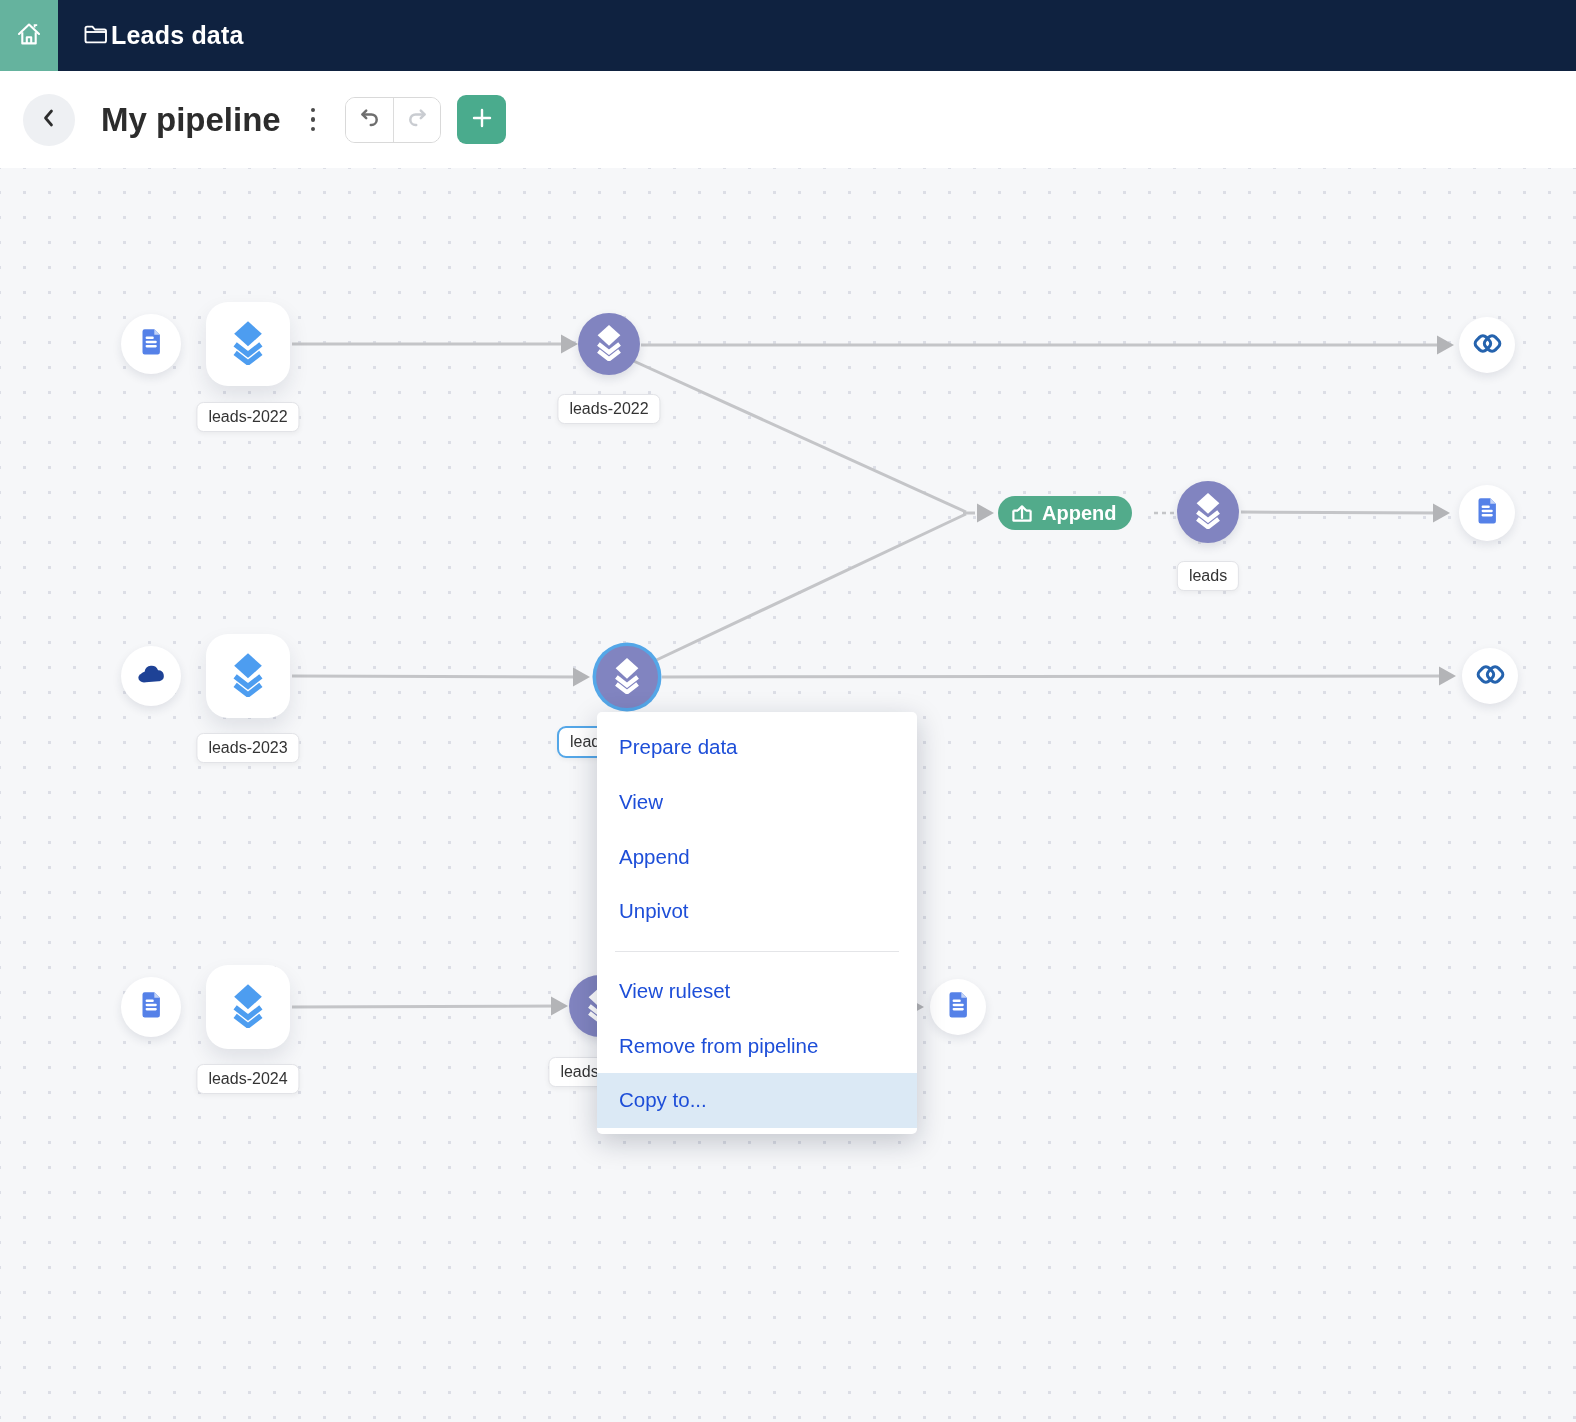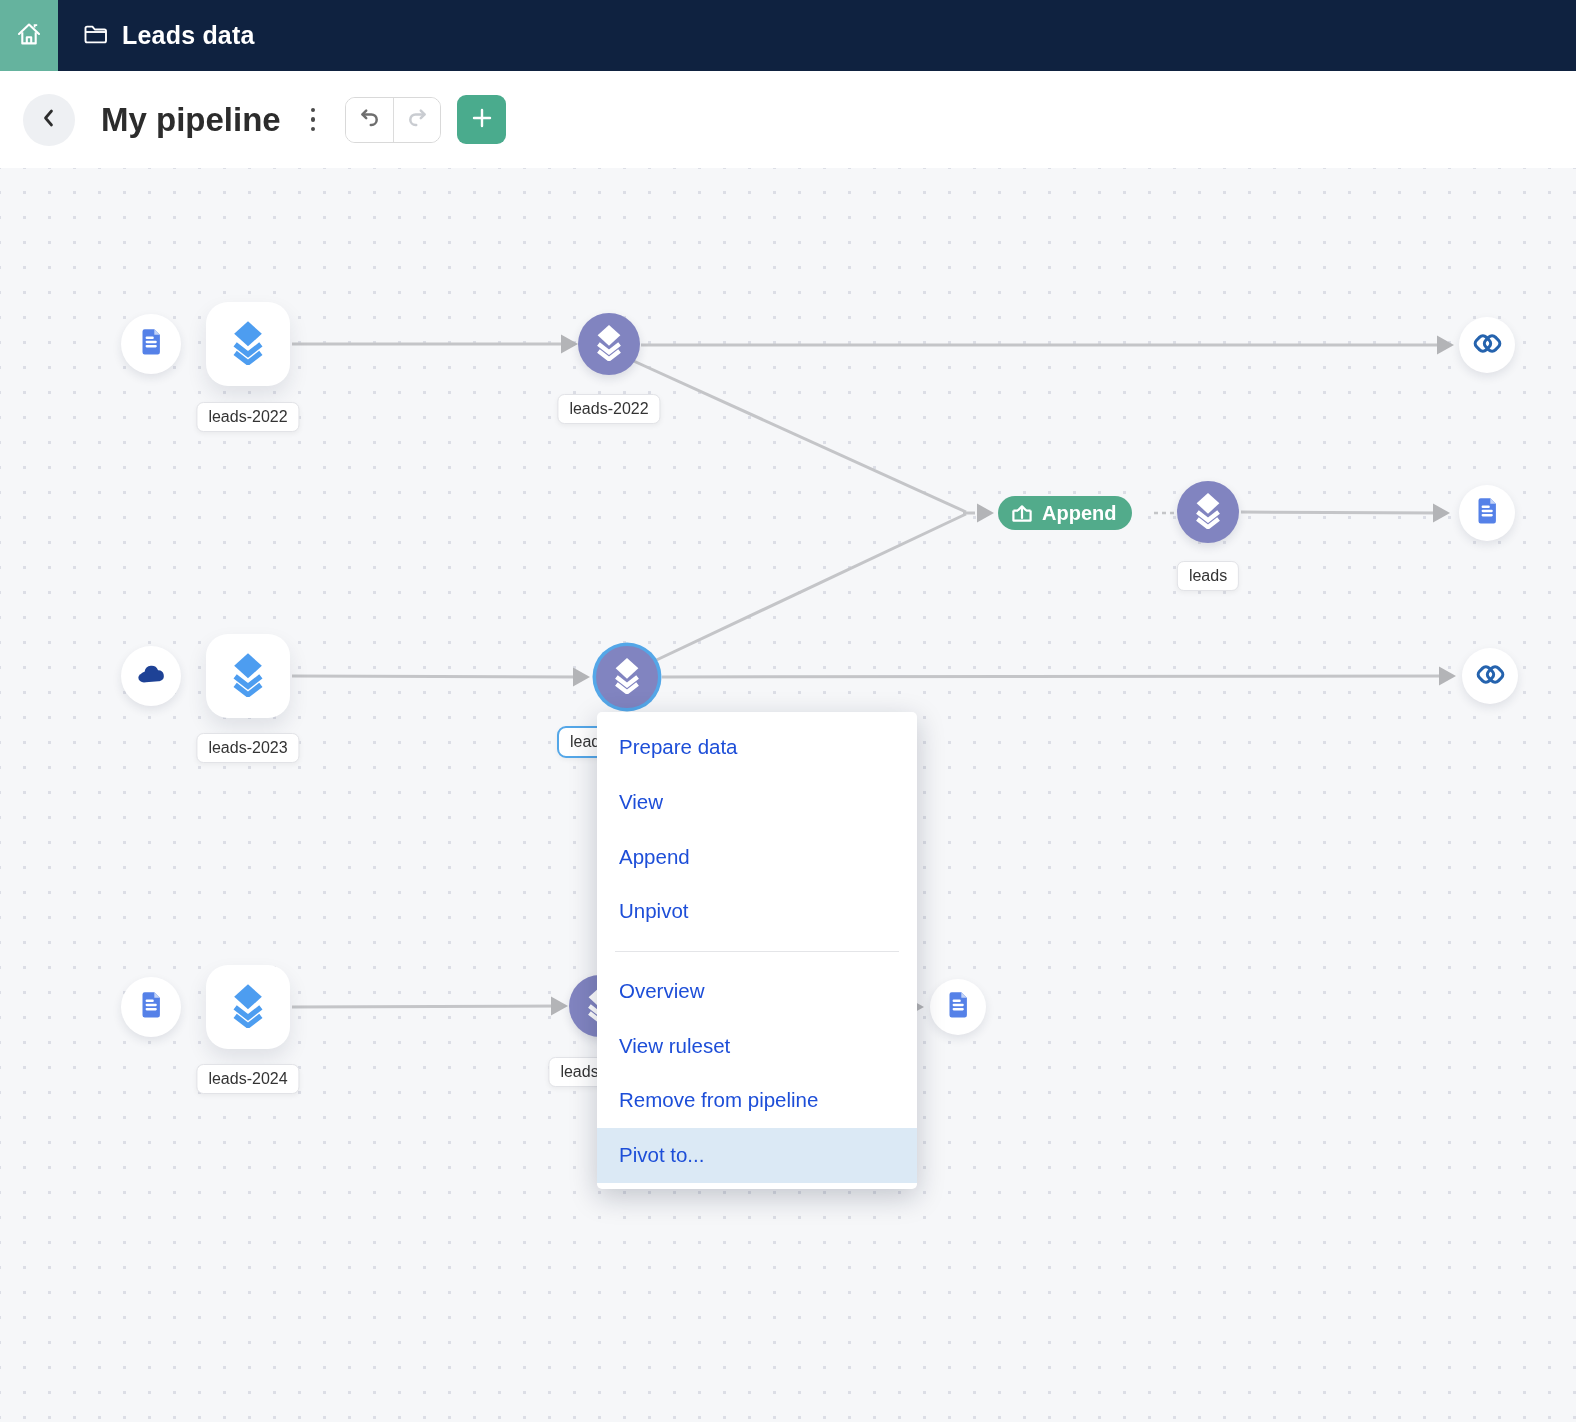--- a/index.html
+++ b/index.html
@@ -9,21 +9,21 @@
     --link-blue:#2563ae; --edge-gray:#c4c5c8; --arrow-gray:#b3b4b7;
     --menu-highlight:#dbe9f5; --canvas-bg:#f6f7f9; --canvas-dot:#dcdee6;
   }
   *{margin:0;padding:0;box-sizing:border-box;}
   html,body{width:1576px;height:1422px;overflow:hidden;}
   body{font-family:"Liberation Sans","DejaVu Sans",sans-serif;background:#fff;position:relative;}
 
   
   .topbar{position:absolute;left:0;top:0;width:1576px;height:71px;background:var(--topbar-bg);display:flex;align-items:center;}
   .home-btn{width:58px;height:71px;background:var(--home-btn-bg);display:flex;align-items:center;justify-content:center;cursor:pointer;}
-  .topbar-title-wrap{display:flex;align-items:center;gap:14px;margin-left:26px;color:#fff;}
+  .topbar-title-wrap{display:flex;align-items:center;gap:3px;margin-left:26px;color:#fff;}
   .topbar-title{font-size:25px;font-weight:600;letter-spacing:.2px;}
 
   
   .toolbar{position:absolute;left:0;top:71px;width:1576px;height:97px;background:#fff;display:flex;align-items:center;}
   .back-btn{width:52px;height:52px;border-radius:50%;background:#eef0f3;display:flex;align-items:center;justify-content:center;margin-left:23px;cursor:pointer;}
   .pipeline-title{font-size:33px;font-weight:600;color:#2c2c2c;margin-left:26px;}
   .kebab{display:flex;flex-direction:column;gap:5px;margin-left:22px;padding:8px;cursor:pointer;}
   .kebab i{width:4.5px;height:4.5px;border-radius:50%;background:#4a4a4a;}
   .undo-redo{display:flex;margin-left:22px;border:1px solid #d9d9d9;border-radius:10px;height:46px;overflow:hidden;background:#fff;}
   .ur-btn{width:47px;display:flex;align-items:center;justify-content:center;cursor:pointer;background:#fff;border:none;}
@@ -295,18 +295,17 @@
           <use href="#i-doc"></use>
         </svg></span>
   </div>
 
   <div class="ctx-menu">
     <div class="ctx-item">Prepare data</div>
     <div class="ctx-item">View</div>
     <div class="ctx-item">Append</div>
     <div class="ctx-item">Unpivot</div>
     <div class="ctx-divider"></div>
-    <div class="ctx-item">Overview</div>
     <div class="ctx-item">View ruleset</div>
     <div class="ctx-item">Remove from pipeline</div>
-    <div class="ctx-item highlight">Pivot to...</div>
+    <div class="ctx-item highlight">Copy to...</div>
   </div>
 </div>
 
 </body></html>

